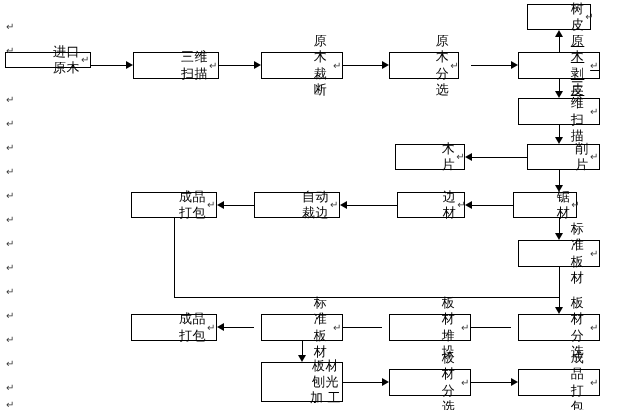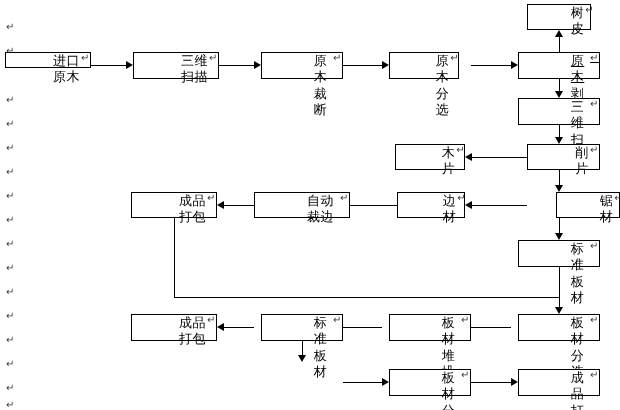--- a/index.html
+++ b/index.html
@@ -18,20 +18,21 @@
     width: 620px;
     height: 410px;
     background: #ffffff;
   }
   .node {
     position: absolute;
     box-sizing: border-box;
     border: 1px solid #000000;
     background: #ffffff;
     display: flex;
+    align-items: center;
     justify-content: center;
     font-size: 13px;
     color: #000000;
     line-height: 1.25;
     text-align: center;
     letter-spacing: 0.5px;
     white-space: pre-line;
     padding-left: 47px;
   }
   .line {
@@ -159,38 +160,40 @@
   <div class="node" style="left:518px; top:52px; width:82px; height:27px;text-decoration:underline;"><span>原木剥皮</span><span class="pmark">↵</span></div>
 
   <div class="node" style="left:527px; top:4px; width:64px; height:26px;"><span>树皮</span><span class="pmark">↵</span></div>
 
   <div class="node" style="left:518px; top:98px; width:82px; height:27px;"><span>三维扫描</span><span class="pmark">↵</span></div>
 
   <div class="node" style="left:527px; top:144px; width:73px; height:26px;"><span>削片</span><span class="pmark">↵</span></div>
 
   <div class="node" style="left:395px; top:144px; width:70px; height:26px;"><span>木片</span><span class="pmark">↵</span></div>
 
-  <div class="node" style="left:556px; top:192px; width:64px; height:26px;"><span>锯材</span><span class="pmark">↵</span></div>
+  <div class="node" style="left:513px; top:192px; width:64px; height:26px;"><span>锯材</span><span class="pmark">↵</span></div>
 
   <div class="node" style="left:397px; top:192px; width:68px; height:26px;"><span>边材</span><span class="pmark">↵</span></div>
 
-  <div class="node" style="left:254px; top:192px; width:96px; height:26px;"><span>自动裁边</span><span class="pmark">↵</span></div>
+  <div class="node" style="left:254px; top:192px; width:86px; height:26px;"><span>自动裁边</span><span class="pmark">↵</span></div>
 
   <div class="node" style="left:131px; top:192px; width:86px; height:26px;"><span>成品打包</span><span class="pmark">↵</span></div>
 
   <div class="node" style="left:518px; top:240px; width:82px; height:27px;"><span>标准板材</span><span class="pmark">↵</span></div>
 
   <div class="node" style="left:518px; top:314px; width:82px; height:27px;"><span>板材分选</span><span class="pmark">↵</span></div>
 
   <div class="node" style="left:389px; top:314px; width:82px; height:27px;"><span>板材堆垛</span><span class="pmark">↵</span></div>
 
   <div class="node" style="left:261px; top:314px; width:82px; height:27px;"><span>标准板材</span><span class="pmark">↵</span></div>
 
   <div class="node" style="left:131px; top:314px; width:86px; height:27px;"><span>成品打包</span><span class="pmark">↵</span></div>
 
+  <div class="node" style="left:261px; top:362px; width:82px; height:40px;"><span>板材刨光
+加  工</span></div>
 
   <div class="node" style="left:389px; top:369px; width:82px; height:27px;"><span>板材分选</span><span class="pmark">↵</span></div>
 
   <div class="node" style="left:518px; top:369px; width:82px; height:27px;"><span>成品打包</span><span class="pmark">↵</span></div>
 
   <div class="pmark" style="left:6px; top:22px;">↵</div>
   <div class="pmark" style="left:6px; top:46px;">↵</div>
   <div class="pmark" style="left:6px; top:95px;">↵</div>
   <div class="pmark" style="left:6px; top:119px;">↵</div>
   <div class="pmark" style="left:6px; top:143px;">↵</div>

